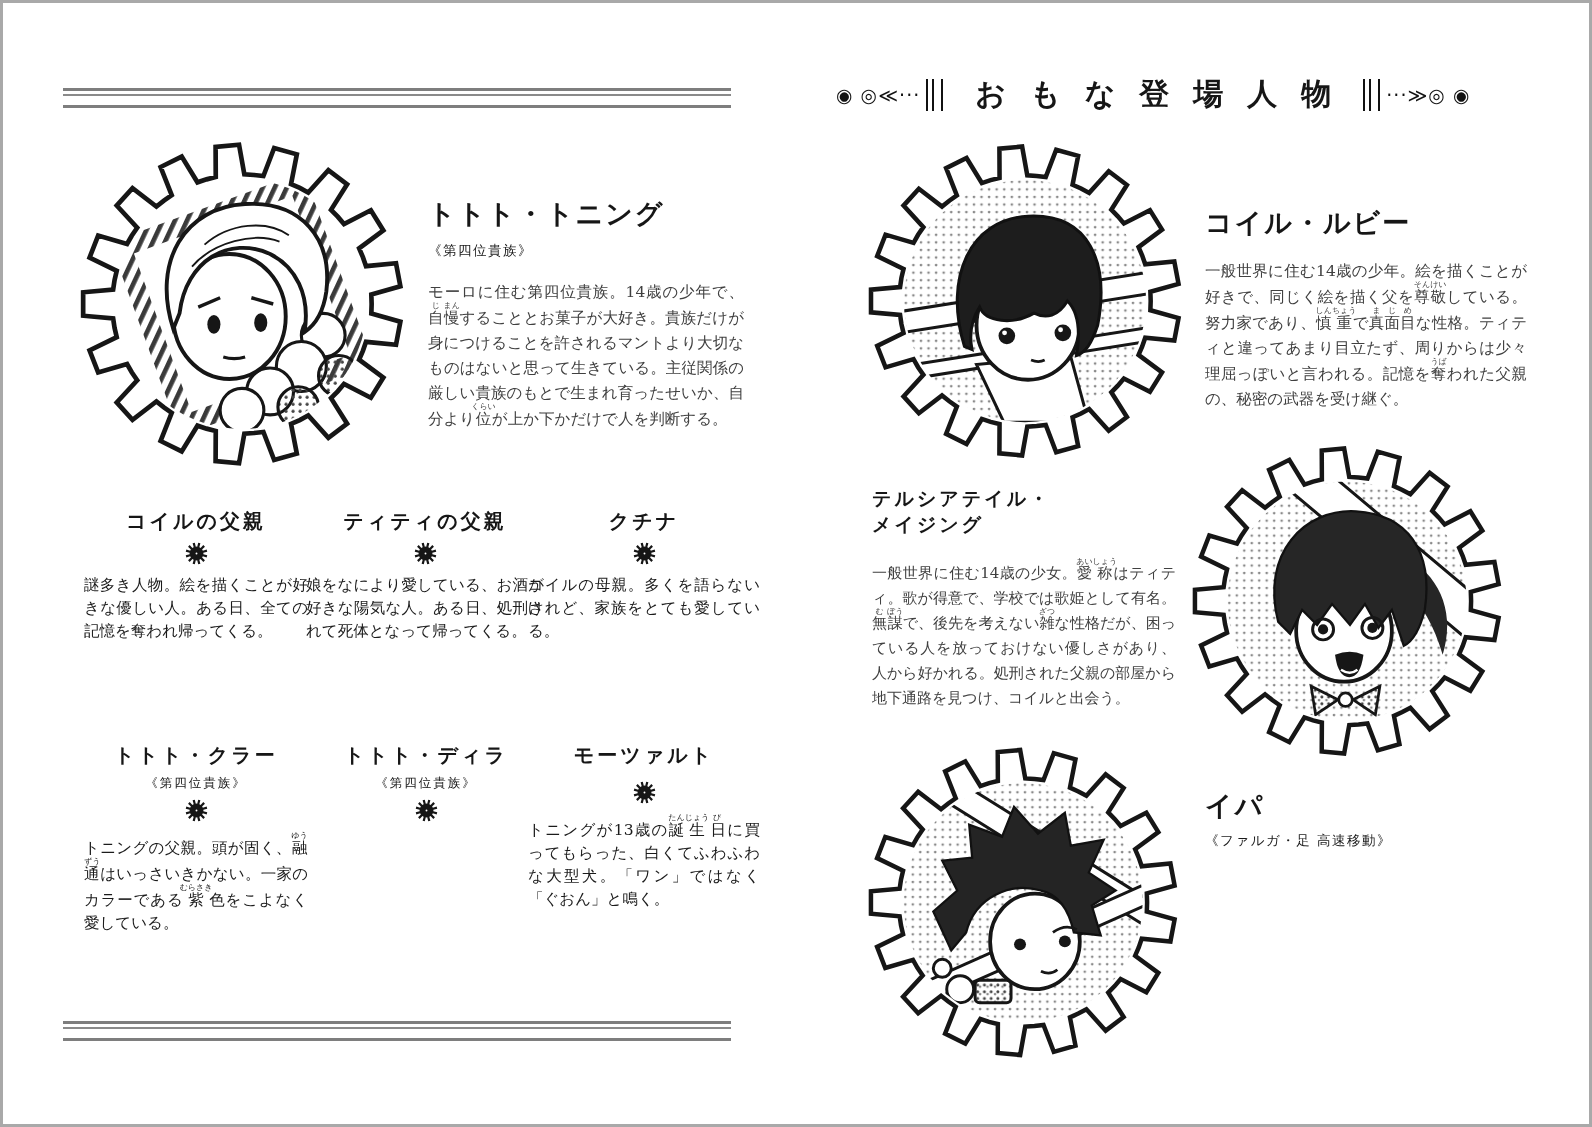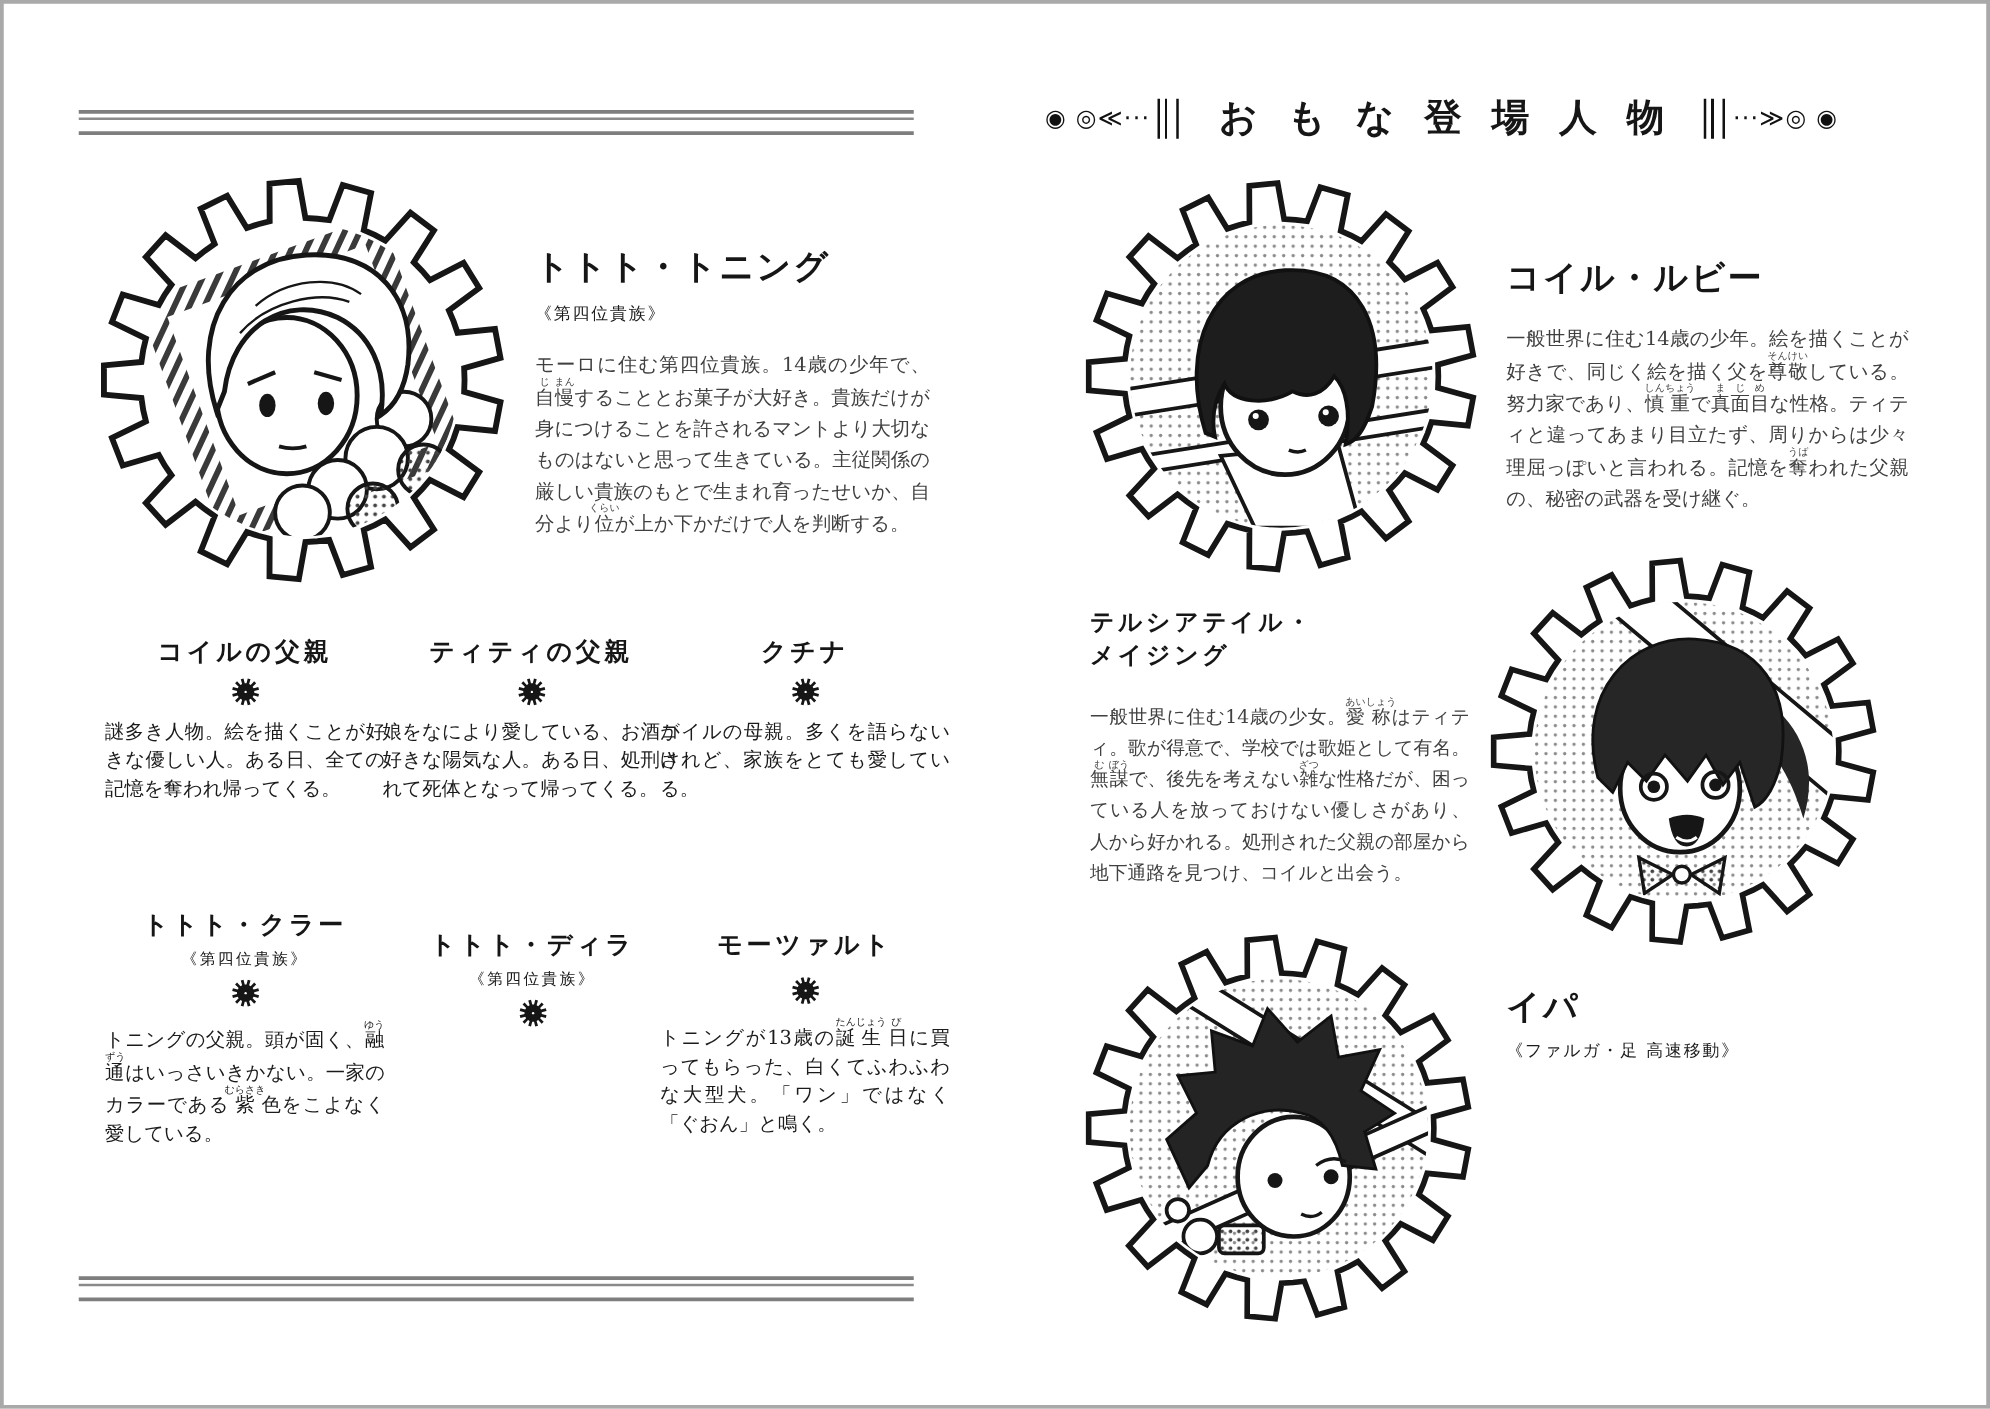--- a/index.html
+++ b/index.html
@@ -201,21 +201,21 @@
 
   <div class="mini-card" style="left:528px;top:508px;width:232px;">
     <div class="mini-title">クチナ</div>
     <div class="mini-gear"><svg viewBox="-55 -55 110 110">
           <polygon fill="#161616" points="33.0,0.0 32.8,3.4 51.4,8.1 48.5,18.6 30.1,13.4 28.6,16.5 26.7,19.4 40.4,32.7 32.7,40.4 19.4,26.7 16.5,28.6 13.4,30.1 18.6,48.5 8.1,51.4 3.4,32.8 0.0,33.0 -3.4,32.8 -8.1,51.4 -18.6,48.5 -13.4,30.1 -16.5,28.6 -19.4,26.7 -32.7,40.4 -40.4,32.7 -26.7,19.4 -28.6,16.5 -30.1,13.4 -48.5,18.6 -51.4,8.1 -32.8,3.4 -33.0,0.0 -32.8,-3.4 -51.4,-8.1 -48.5,-18.6 -30.1,-13.4 -28.6,-16.5 -26.7,-19.4 -40.4,-32.7 -32.7,-40.4 -19.4,-26.7 -16.5,-28.6 -13.4,-30.1 -18.6,-48.5 -8.1,-51.4 -3.4,-32.8 -0.0,-33.0 3.4,-32.8 8.1,-51.4 18.6,-48.5 13.4,-30.1 16.5,-28.6 19.4,-26.7 32.7,-40.4 40.4,-32.7 26.7,-19.4 28.6,-16.5 30.1,-13.4 48.5,-18.6 51.4,-8.1 32.8,-3.4"></polygon>
           <circle r="4.5" fill="#fff"></circle>
         </svg></div>
     <div class="mini-desc">コイルの母親。多くを語らないけれど、家族をとても愛している。</div>
   </div>
 
-  <div class="mini-card" style="left:84px;top:726px;width:224px;">
+  <div class="mini-card" style="left:84px;top:742px;width:224px;">
     <div class="mini-title">トトト・クラー</div>
     <div class="mini-tag">《第四位貴族》</div>
     <div class="mini-gear"><svg viewBox="-55 -55 110 110">
           <polygon fill="#161616" points="33.0,0.0 32.8,3.4 51.4,8.1 48.5,18.6 30.1,13.4 28.6,16.5 26.7,19.4 40.4,32.7 32.7,40.4 19.4,26.7 16.5,28.6 13.4,30.1 18.6,48.5 8.1,51.4 3.4,32.8 0.0,33.0 -3.4,32.8 -8.1,51.4 -18.6,48.5 -13.4,30.1 -16.5,28.6 -19.4,26.7 -32.7,40.4 -40.4,32.7 -26.7,19.4 -28.6,16.5 -30.1,13.4 -48.5,18.6 -51.4,8.1 -32.8,3.4 -33.0,0.0 -32.8,-3.4 -51.4,-8.1 -48.5,-18.6 -30.1,-13.4 -28.6,-16.5 -26.7,-19.4 -40.4,-32.7 -32.7,-40.4 -19.4,-26.7 -16.5,-28.6 -13.4,-30.1 -18.6,-48.5 -8.1,-51.4 -3.4,-32.8 -0.0,-33.0 3.4,-32.8 8.1,-51.4 18.6,-48.5 13.4,-30.1 16.5,-28.6 19.4,-26.7 32.7,-40.4 40.4,-32.7 26.7,-19.4 28.6,-16.5 30.1,-13.4 48.5,-18.6 51.4,-8.1 32.8,-3.4"></polygon>
           <circle r="4.5" fill="#fff"></circle>
         </svg></div>
     <div class="mini-desc">トニングの父親。頭が固く、<ruby>融<rt>ゆう</rt></ruby><ruby>通<rt>ずう</rt></ruby>はいっさいきかない。一家のカラーである<ruby>紫<rt>むらさき</rt></ruby>色をこよなく愛している。</div>
   </div>
 
   <div class="mini-card" style="left:306px;top:742px;width:240px;">

